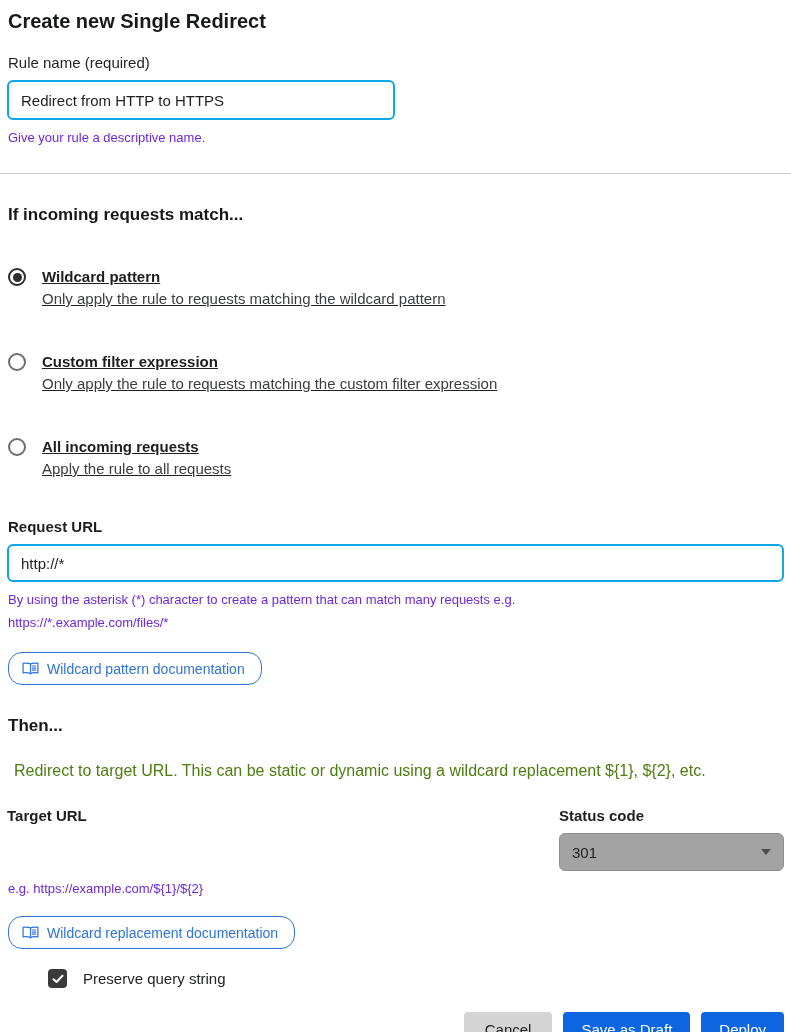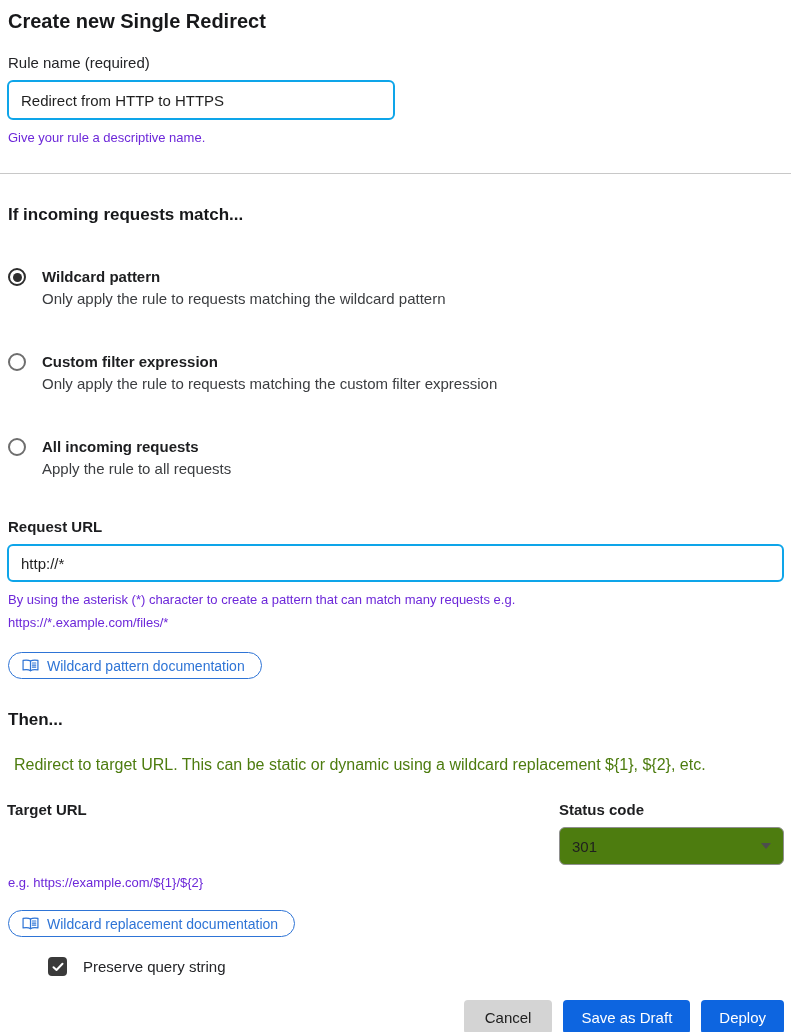--- a/index.html
+++ b/index.html
@@ -92,41 +92,41 @@
     justify-content: center;
   }
   .radio-option.selected .radio-control { border-color: #2e2e2e; }
   .radio-dot {
     width: 9px;
     height: 9px;
     border-radius: 50%;
     background: transparent;
   }
   .radio-option.selected .radio-dot { background: #2e2e2e; }
-  .radio-text { margin-left: 16px; }
+  .radio-text { margin-left: 16px; text-decoration: underline; }
   .radio-label {
     font-size: 15px;
     font-weight: 700;
     color: #1d1e20;
     line-height: 20px;
   }
   .radio-desc {
     font-size: 15px;
     font-weight: 400;
     color: #3b3d40;
     line-height: 24px;
   }
 
   .request-url-label { margin: 36px 0 0 1px; }
 
   .doc-button {
     display: inline-flex;
     align-items: center;
     gap: 8px;
-    height: 27px;
+    height: 33px;
     margin: 18px 0 0 1px;
     padding: 0 16px 0 13px;
     background: #ffffff;
     border: 1px solid var(--doc-blue, #2e74d6);
     border-radius: 14px;
     color: var(--doc-blue, #2e74d6);
     font-family: "Liberation Sans", sans-serif;
     font-size: 14px;
     cursor: pointer;
   }
@@ -152,21 +152,21 @@
     display: flex;
     align-items: center;
     justify-content: space-between;
     height: 38px;
     margin-top: 8px;
     border: 1px solid #8f8f8f;
     border-radius: 6px;
     padding: 0 12px;
     font-size: 15px;
     color: #1f1f1f;
-    background: #4d7c0f;
+    background: #a3a3a3;
     cursor: pointer;
   }
   .caret-down {
     width: 0; height: 0;
     border-left: 5px solid transparent;
     border-right: 5px solid transparent;
     border-top: 6px solid #4d4d4d;
   }
 
   .checkbox-row {

